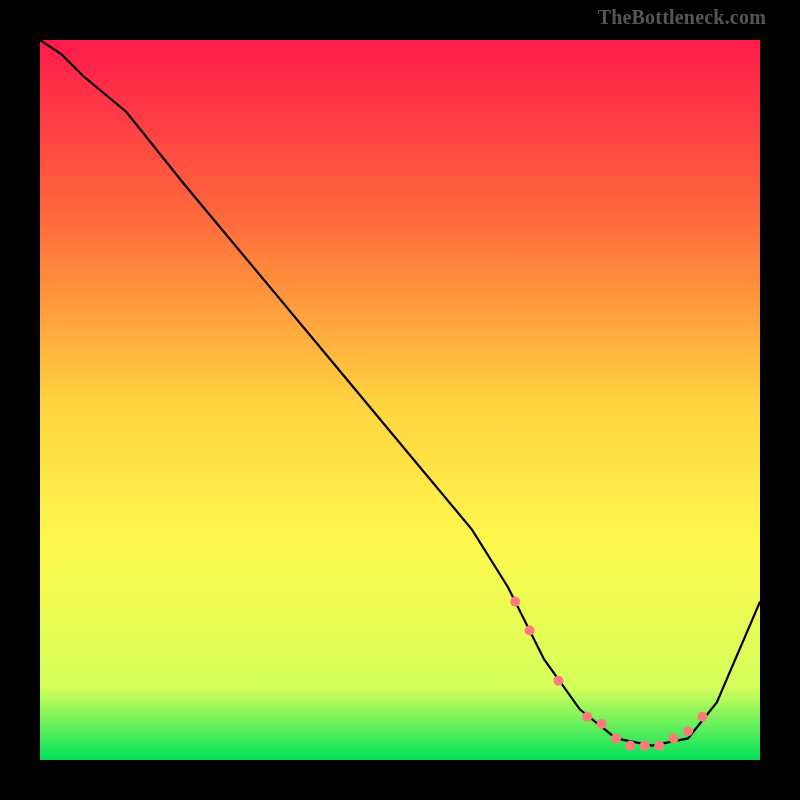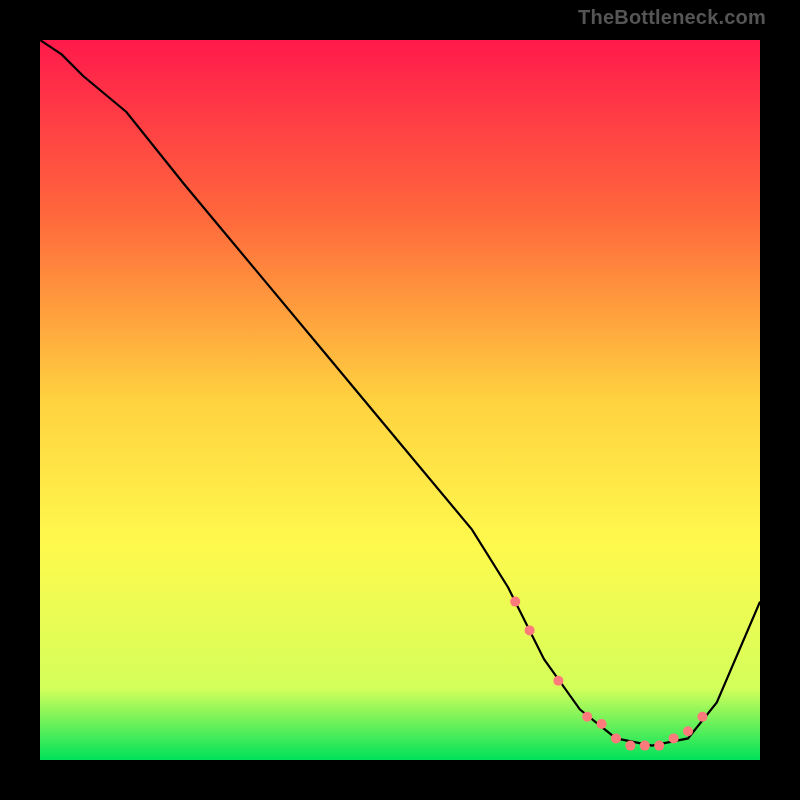--- a/index.html
+++ b/index.html
@@ -9,20 +9,21 @@
     height: 800px;
     background: #000;
     font-family: Arial, Helvetica, sans-serif;
     overflow: hidden;
   }
   .container {
     position: relative;
     width: 776px;
     height: 800px;
     background: #000;
+    font-family: Liberation Serif, serif;
   }
   .watermark {
     position: absolute;
     top: 6px;
     right: 10px;
     color: #555;
     font-size: 20px;
     font-weight: 600;
     letter-spacing: 0.2px;
     z-index: 10;

